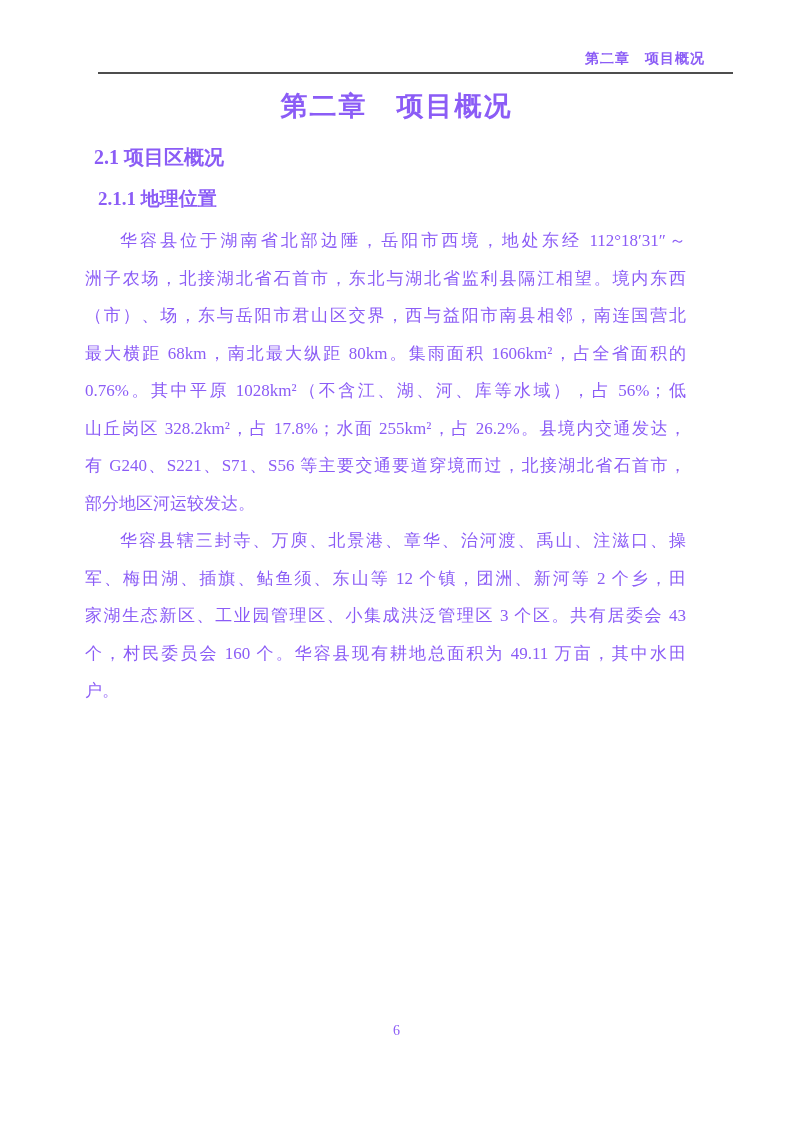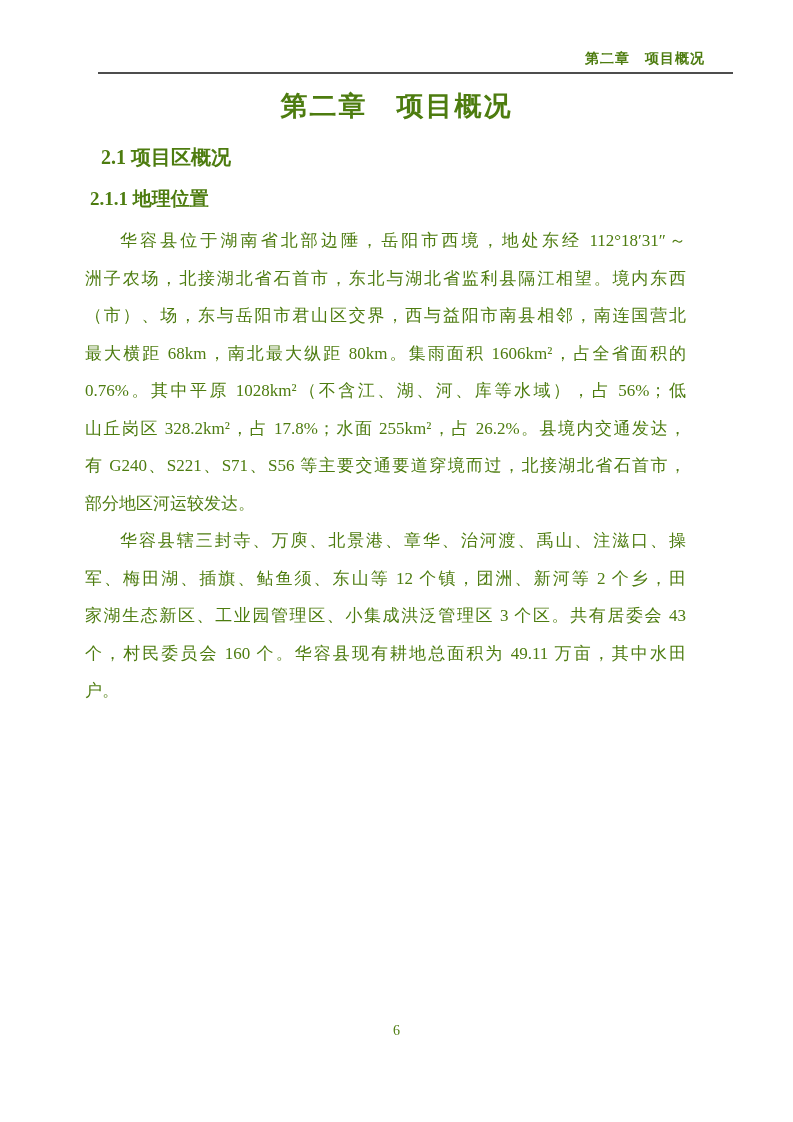--- a/index.html
+++ b/index.html
@@ -3,21 +3,21 @@
 <meta charset="utf-8">
 <style>
   html, body { margin: 0; padding: 0; background: #ffffff; }
   .page {
     position: relative;
     width: 793px;
     height: 1122px;
     background: #ffffff;
     overflow: hidden;
     font-family: "Liberation Serif", "DejaVu Serif", serif;
-    color: #4d7c0f;
+    color: #8b5cf6;
   }
   .header-block {
     box-sizing: border-box;
     position: absolute;
     left: 98px;
     top: 50px;
     width: 635px;
     border-bottom: 2px solid #4d4d4d;
     padding-bottom: 6px;
     padding-right: 28px;
@@ -35,30 +35,30 @@
     width: 100%;
     text-align: center;
     font-family: "Liberation Sans", "DejaVu Sans", sans-serif;
     font-weight: bold;
     font-size: 27px;
     line-height: 32px;
     letter-spacing: 2px;
   }
   .section-heading {
     position: absolute;
-    left: 101px;
+    left: 94px;
     top: 144px;
     font-family: "Liberation Serif", "DejaVu Serif", serif;
     font-weight: bold;
     font-size: 20px;
     line-height: 26px;
   }
   .subsection-heading {
     position: absolute;
-    left: 90px;
+    left: 98px;
     top: 187px;
     font-family: "Liberation Serif", "DejaVu Serif", serif;
     font-weight: bold;
     font-size: 19px;
     line-height: 24px;
   }
   .body-text {
     position: absolute;
     left: 85px;
     top: 222px;

